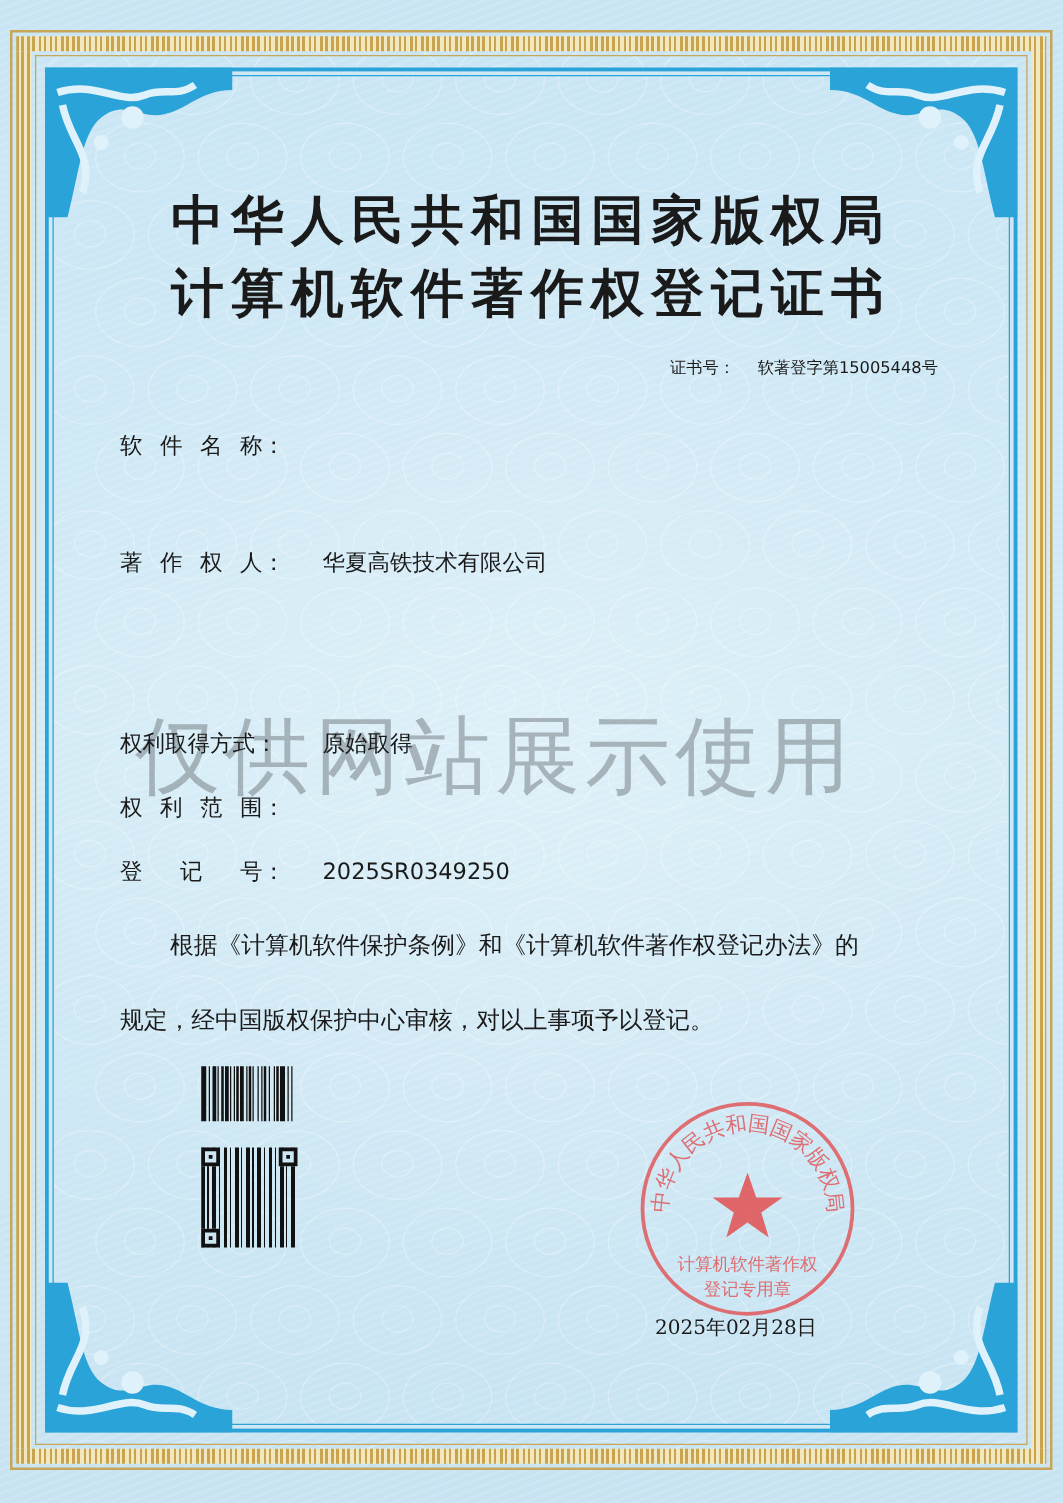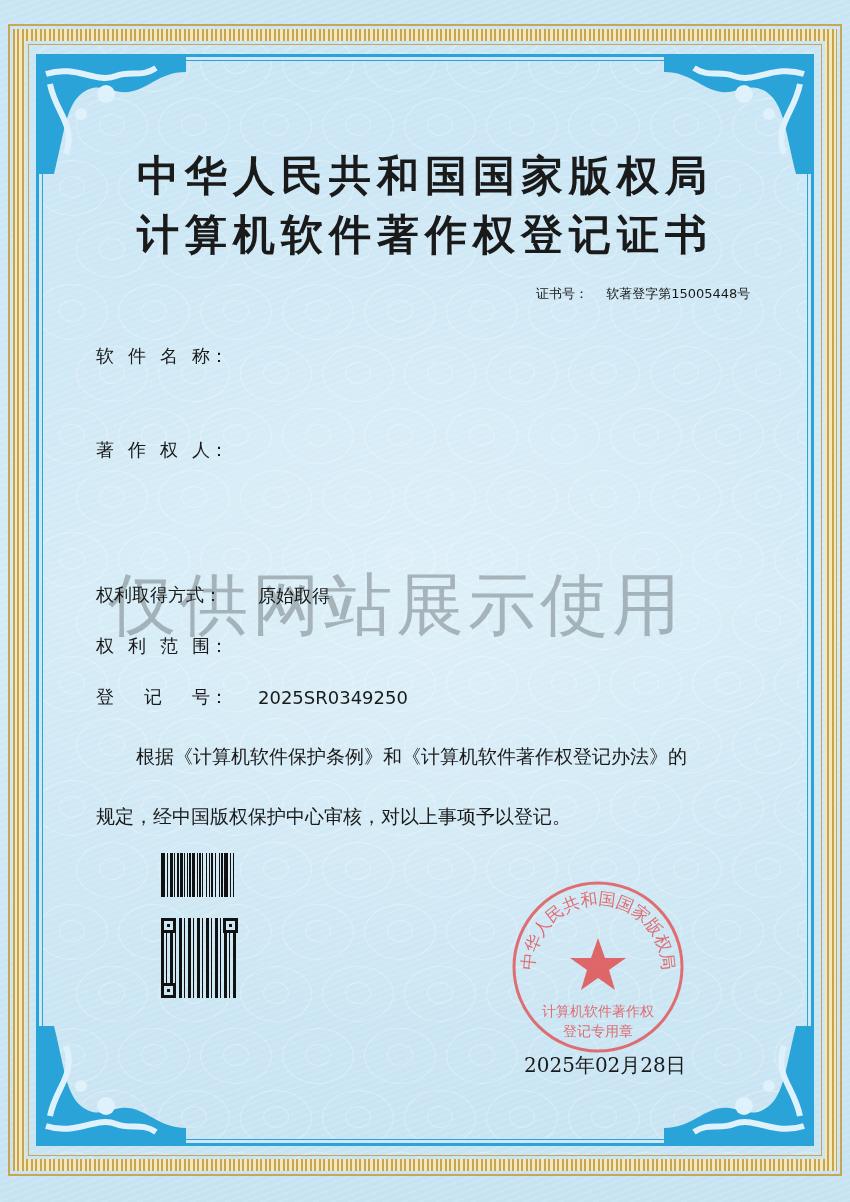--- a/index.html
+++ b/index.html
@@ -45,21 +45,21 @@
   .barcode { position:absolute; left:161px; top:853px; width:125px; height:44px; display:flex; }
   .barcode span { display:block; height:100%; background:#111; }
   .qr { position:absolute; left:161px; top:918px; width:77px; height:80px;
     background:
       repeating-linear-gradient(90deg,#111 0 3px,transparent 3px 5px,#111 5px 6px,transparent 6px 9px),
       repeating-linear-gradient(0deg,rgba(205,230,243,0.9) 0 2px,transparent 2px 5px);
     background-blend-mode:normal; }
   .qr .finder { position:absolute; width:15px; height:15px; border:3px solid #111; background:#cde6f3; box-sizing:border-box; }
   .qr .finder::after { content:""; position:absolute; left:3px; top:3px; width:3px; height:3px; background:#111; }
   .seal { position:absolute; left:509px; top:878px; width:178px; height:178px; }
-  .date { position:absolute; left:524px; top:1052px; font-size:20px; font-family:"DejaVu Serif","Liberation Serif",serif; }
+  .date { position:absolute; left:524px; top:1052px; font-size:16px; font-family:"DejaVu Serif","Liberation Serif",serif; }
 </style>
 </head>
 <body>
 
 <div class="paper"></div>
 
 <div class="rosettes" id="rosettes">
     <div class="ros" style="left: 0px; top: 0px;"></div>
     <div class="ros" style="left: 82px; top: 0px;"></div>
     <div class="ros" style="left: 164px; top: 0px;"></div>
@@ -306,20 +306,21 @@
 
 <div class="row r2">
   <div class="lbl">
       <div class="lbl-spread">
     <span>著</span>
         <span>作</span>
         <span>权</span>
         <span>人：</span>
   </div>
     </div>
+  <div class="val">华夏高铁技术有限公司</div>
 </div>
 
 <div class="watermark">仅供网站展示使用</div>
 
 <div class="row r3">
   <div class="lbl">权利取得方式：</div>
   <div class="val">原始取得</div>
 </div>
 
 <div class="row r4">

